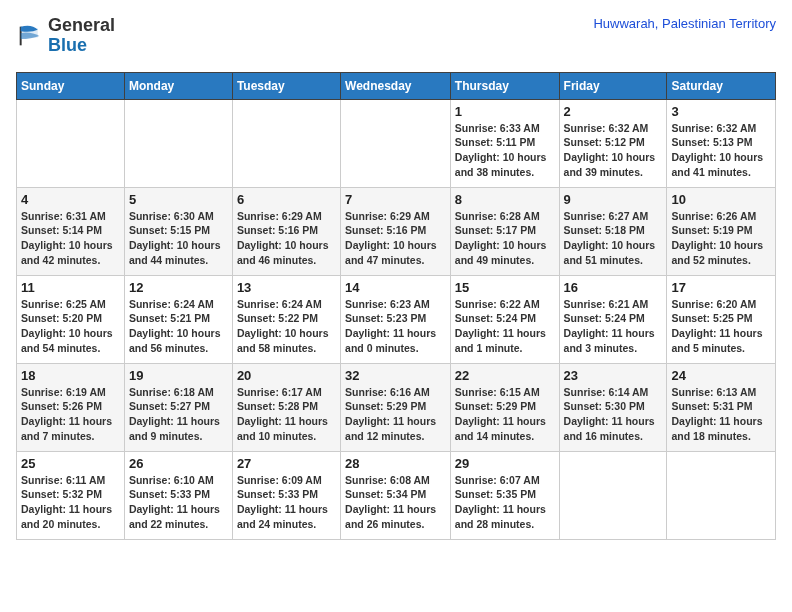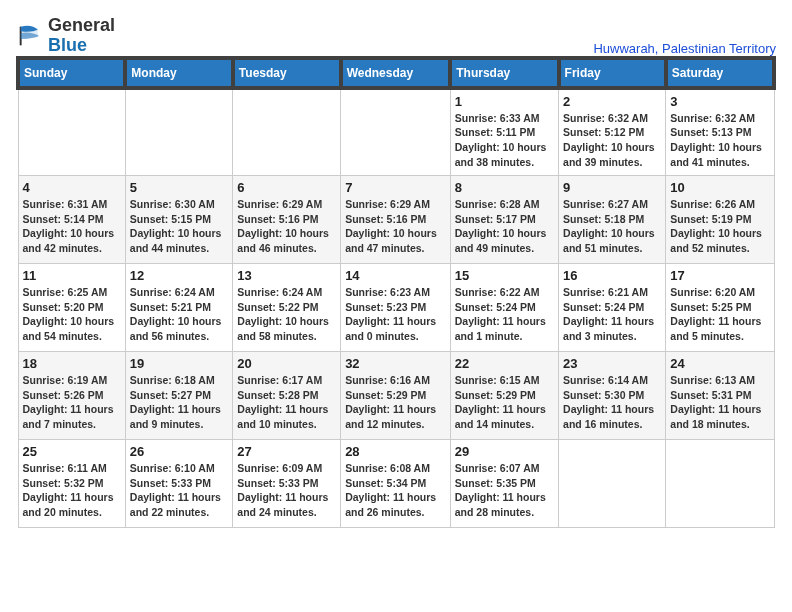--- a/index.html
+++ b/index.html
@@ -6,22 +6,22 @@
     body {
       font-family: Arial, sans-serif;
       background: #fff;
       width: 792px;
       min-height: 612px;
       padding: 16px;
     }
     .header {
       display: flex;
       justify-content: space-between;
-      align-items: flex-end;
-      margin-bottom: 0;
+      align-items: flex-start;
+      margin-bottom: 16px;
     }
     .logo {
       display: flex;
       align-items: center;
       gap: 4px;
     }
     .logo-icon {
       width: 28px;
       height: 28px;
     }
@@ -42,21 +42,21 @@
       border-collapse: collapse;
       font-size: 11px;
     }
     th {
       background-color: #2979c0;
       color: #fff;
       padding: 6px 4px;
       text-align: left;
       font-size: 12px;
       font-weight: bold;
-      border: 4px solid #404040;
+      border: 1px solid #404040;
     }
     td {
       border: 1px solid #ccc;
       vertical-align: top;
       padding: 4px;
       height: 88px;
       width: 113px;
       background: #fff;
     }
     tr:nth-child(even) td {

